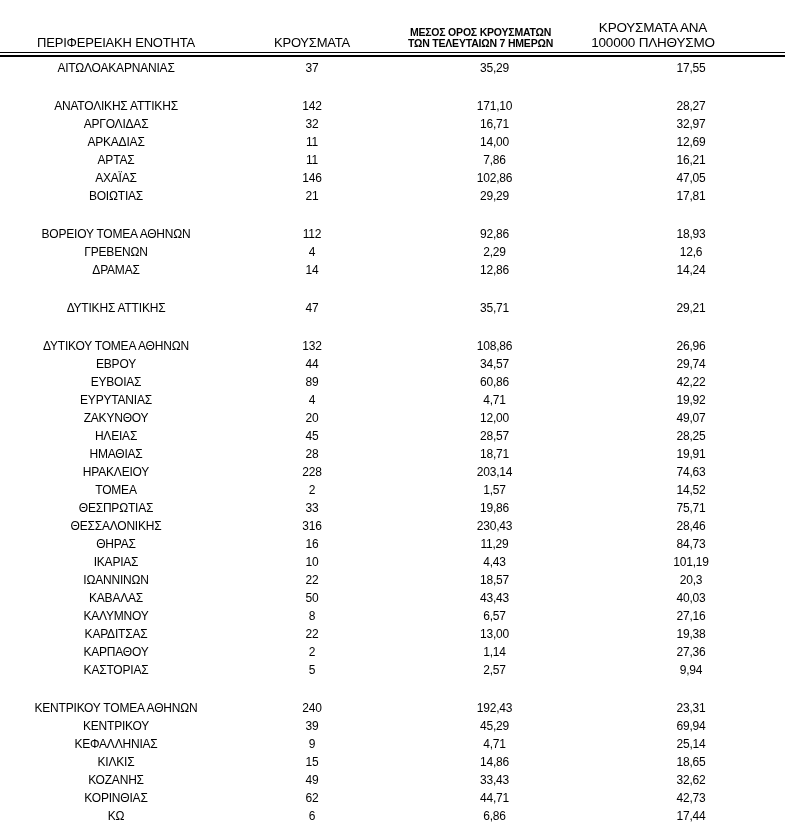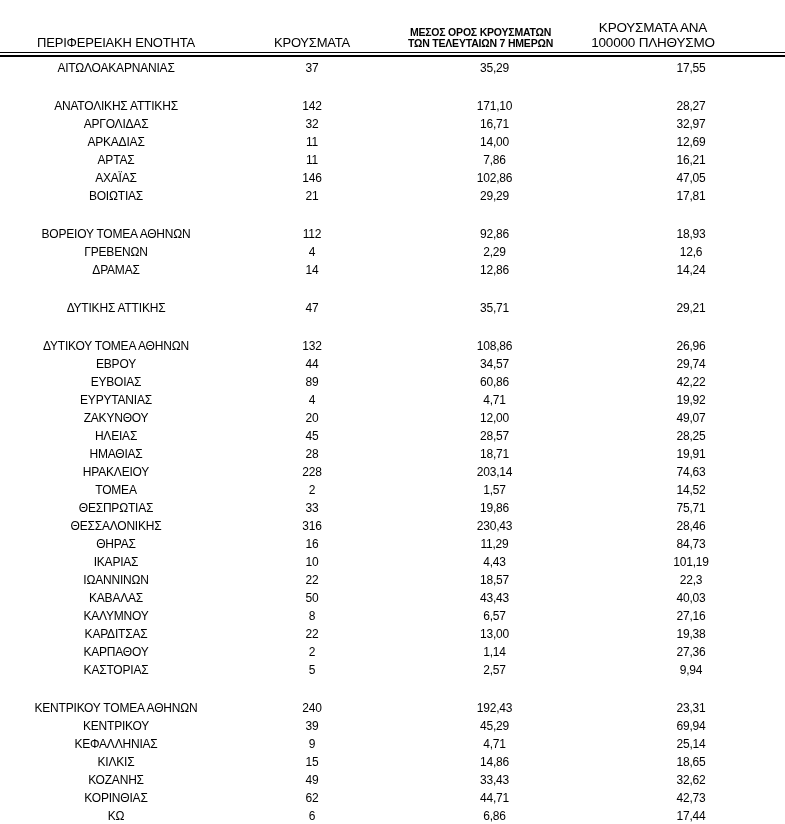--- a/index.html
+++ b/index.html
@@ -213,21 +213,21 @@
       <div class="tr">
         <div class="td c1">ΙΚΑΡΙΑΣ</div>
         <div class="td c2">10</div>
         <div class="td c3">4,43</div>
         <div class="td c4">101,19</div>
       </div>
       <div class="tr">
         <div class="td c1">ΙΩΑΝΝΙΝΩΝ</div>
         <div class="td c2">22</div>
         <div class="td c3">18,57</div>
-        <div class="td c4">22,3</div>
+        <div class="td c4">20,3</div>
       </div>
       <div class="tr">
         <div class="td c1">ΚΑΒΑΛΑΣ</div>
         <div class="td c2">50</div>
         <div class="td c3">43,43</div>
         <div class="td c4">40,03</div>
       </div>
       <div class="tr">
         <div class="td c1">ΚΑΛΥΜΝΟΥ</div>
         <div class="td c2">8</div>

